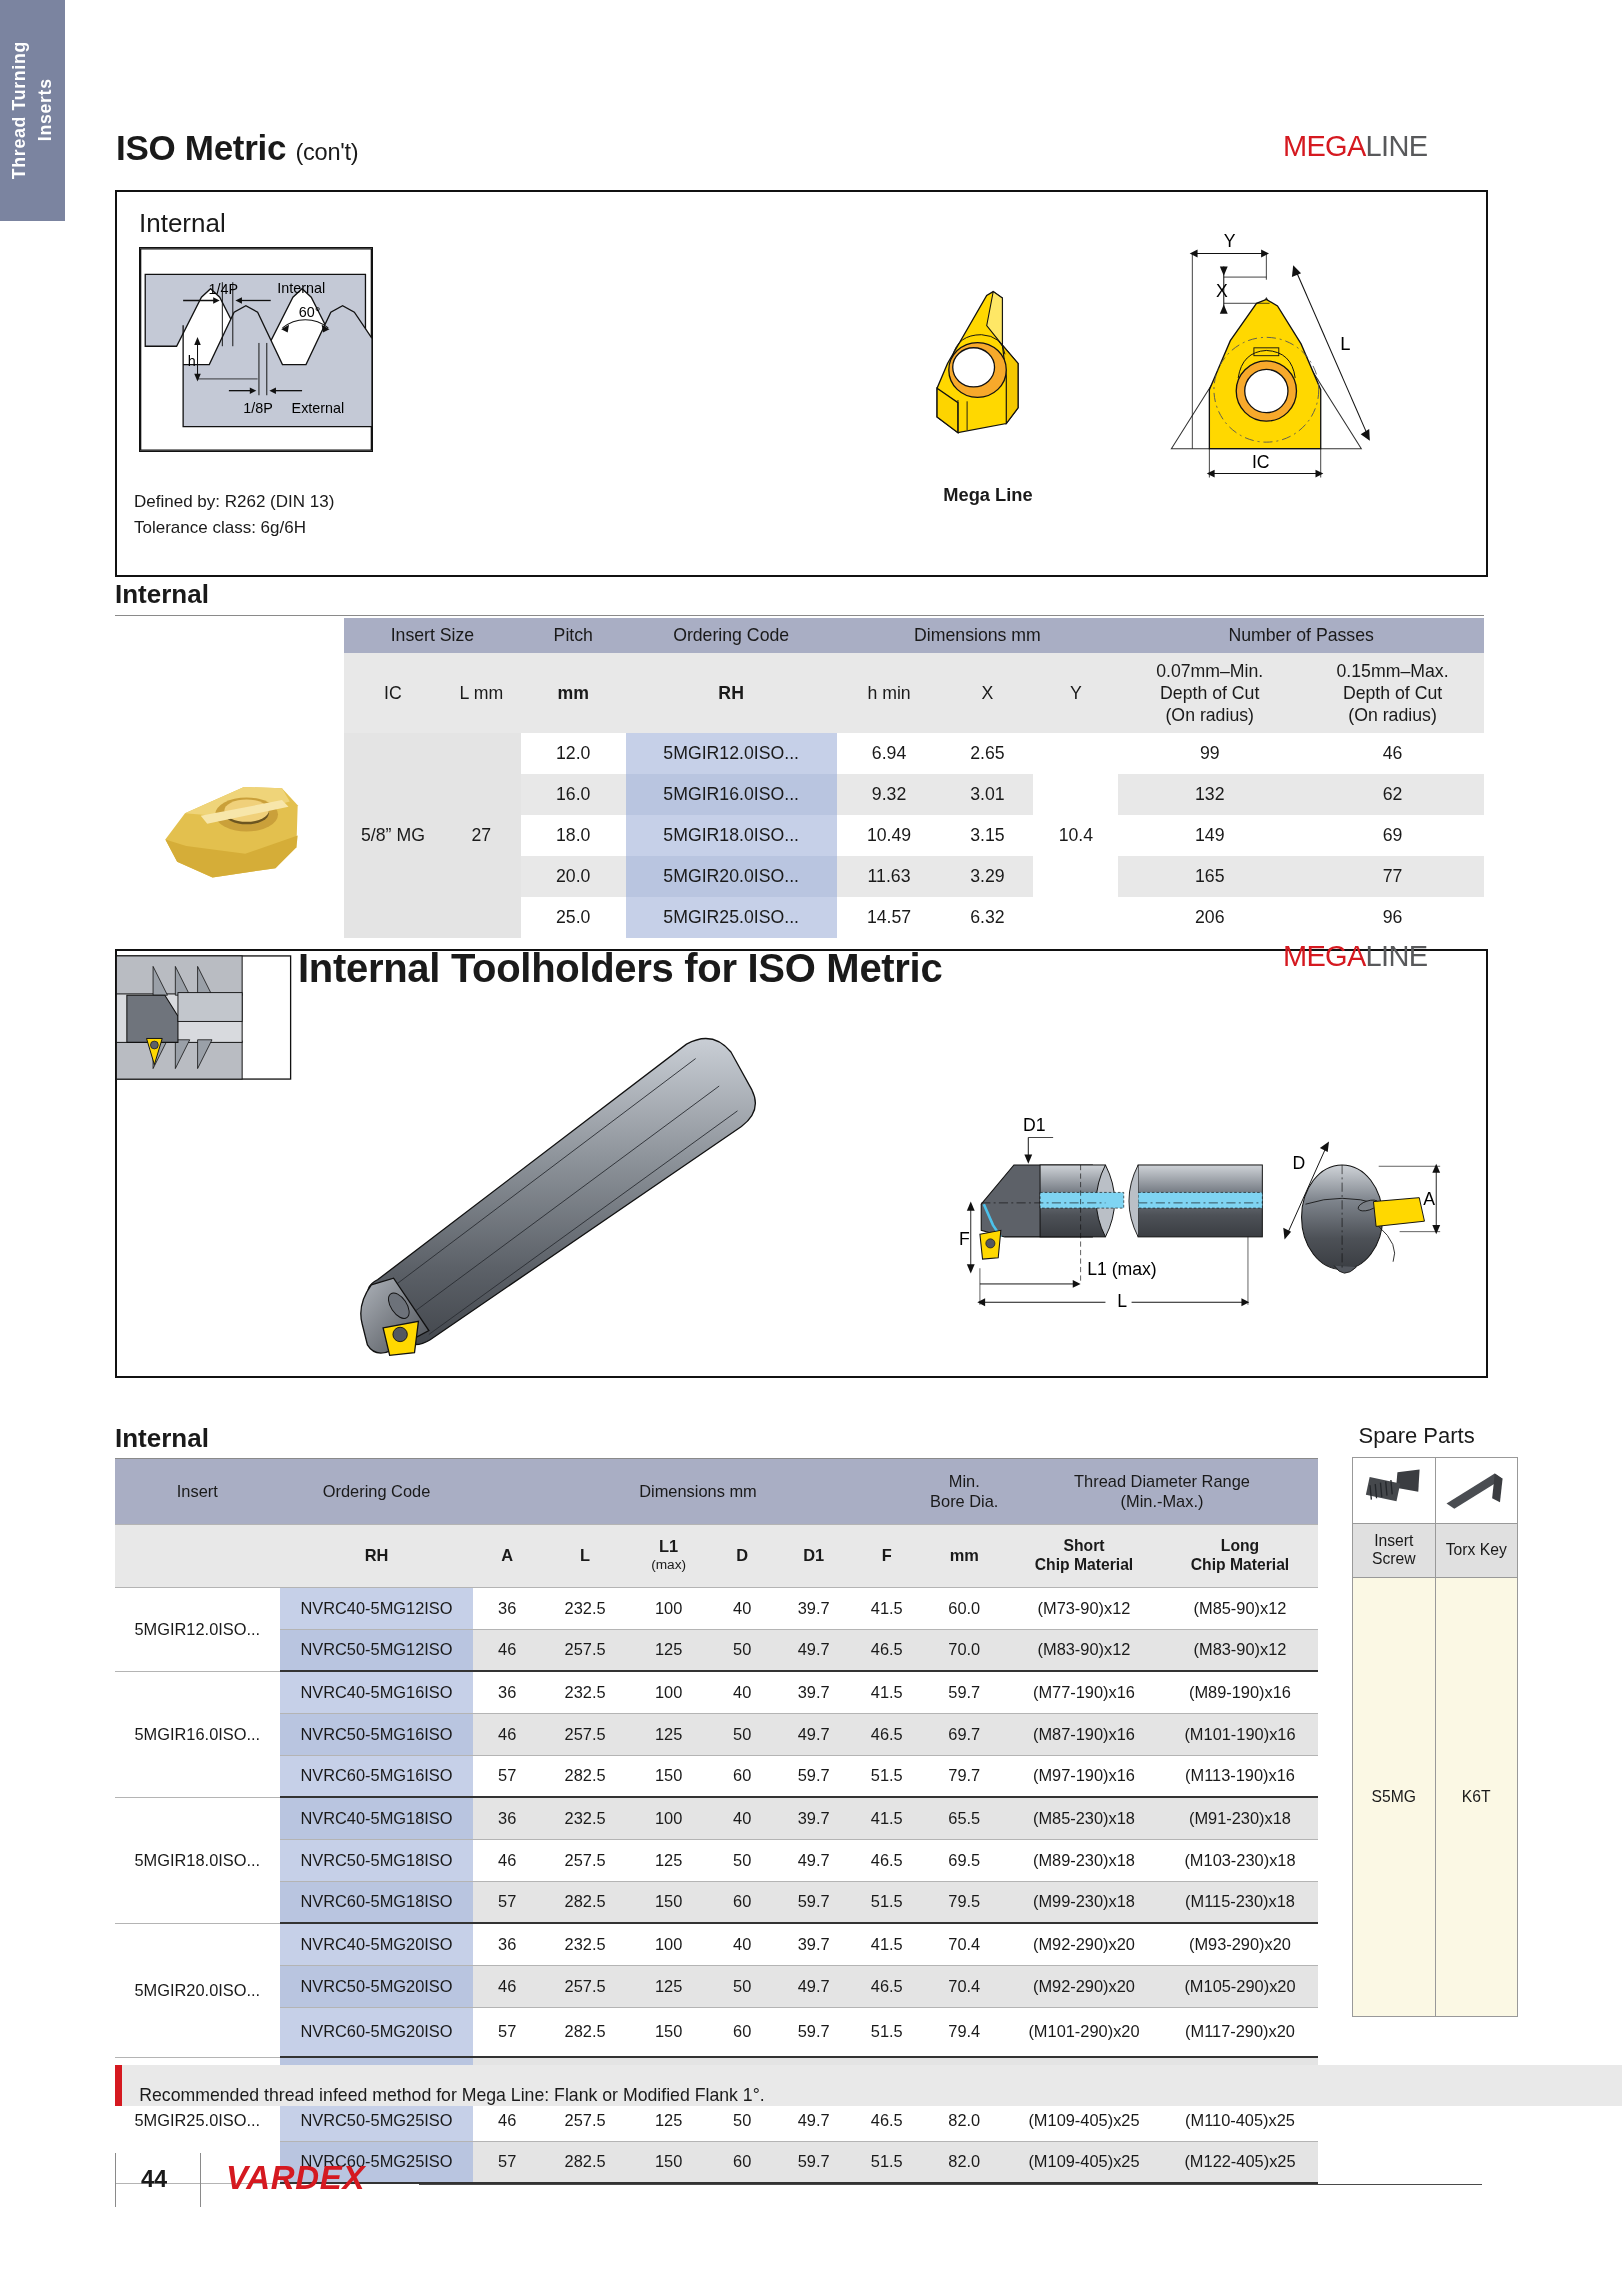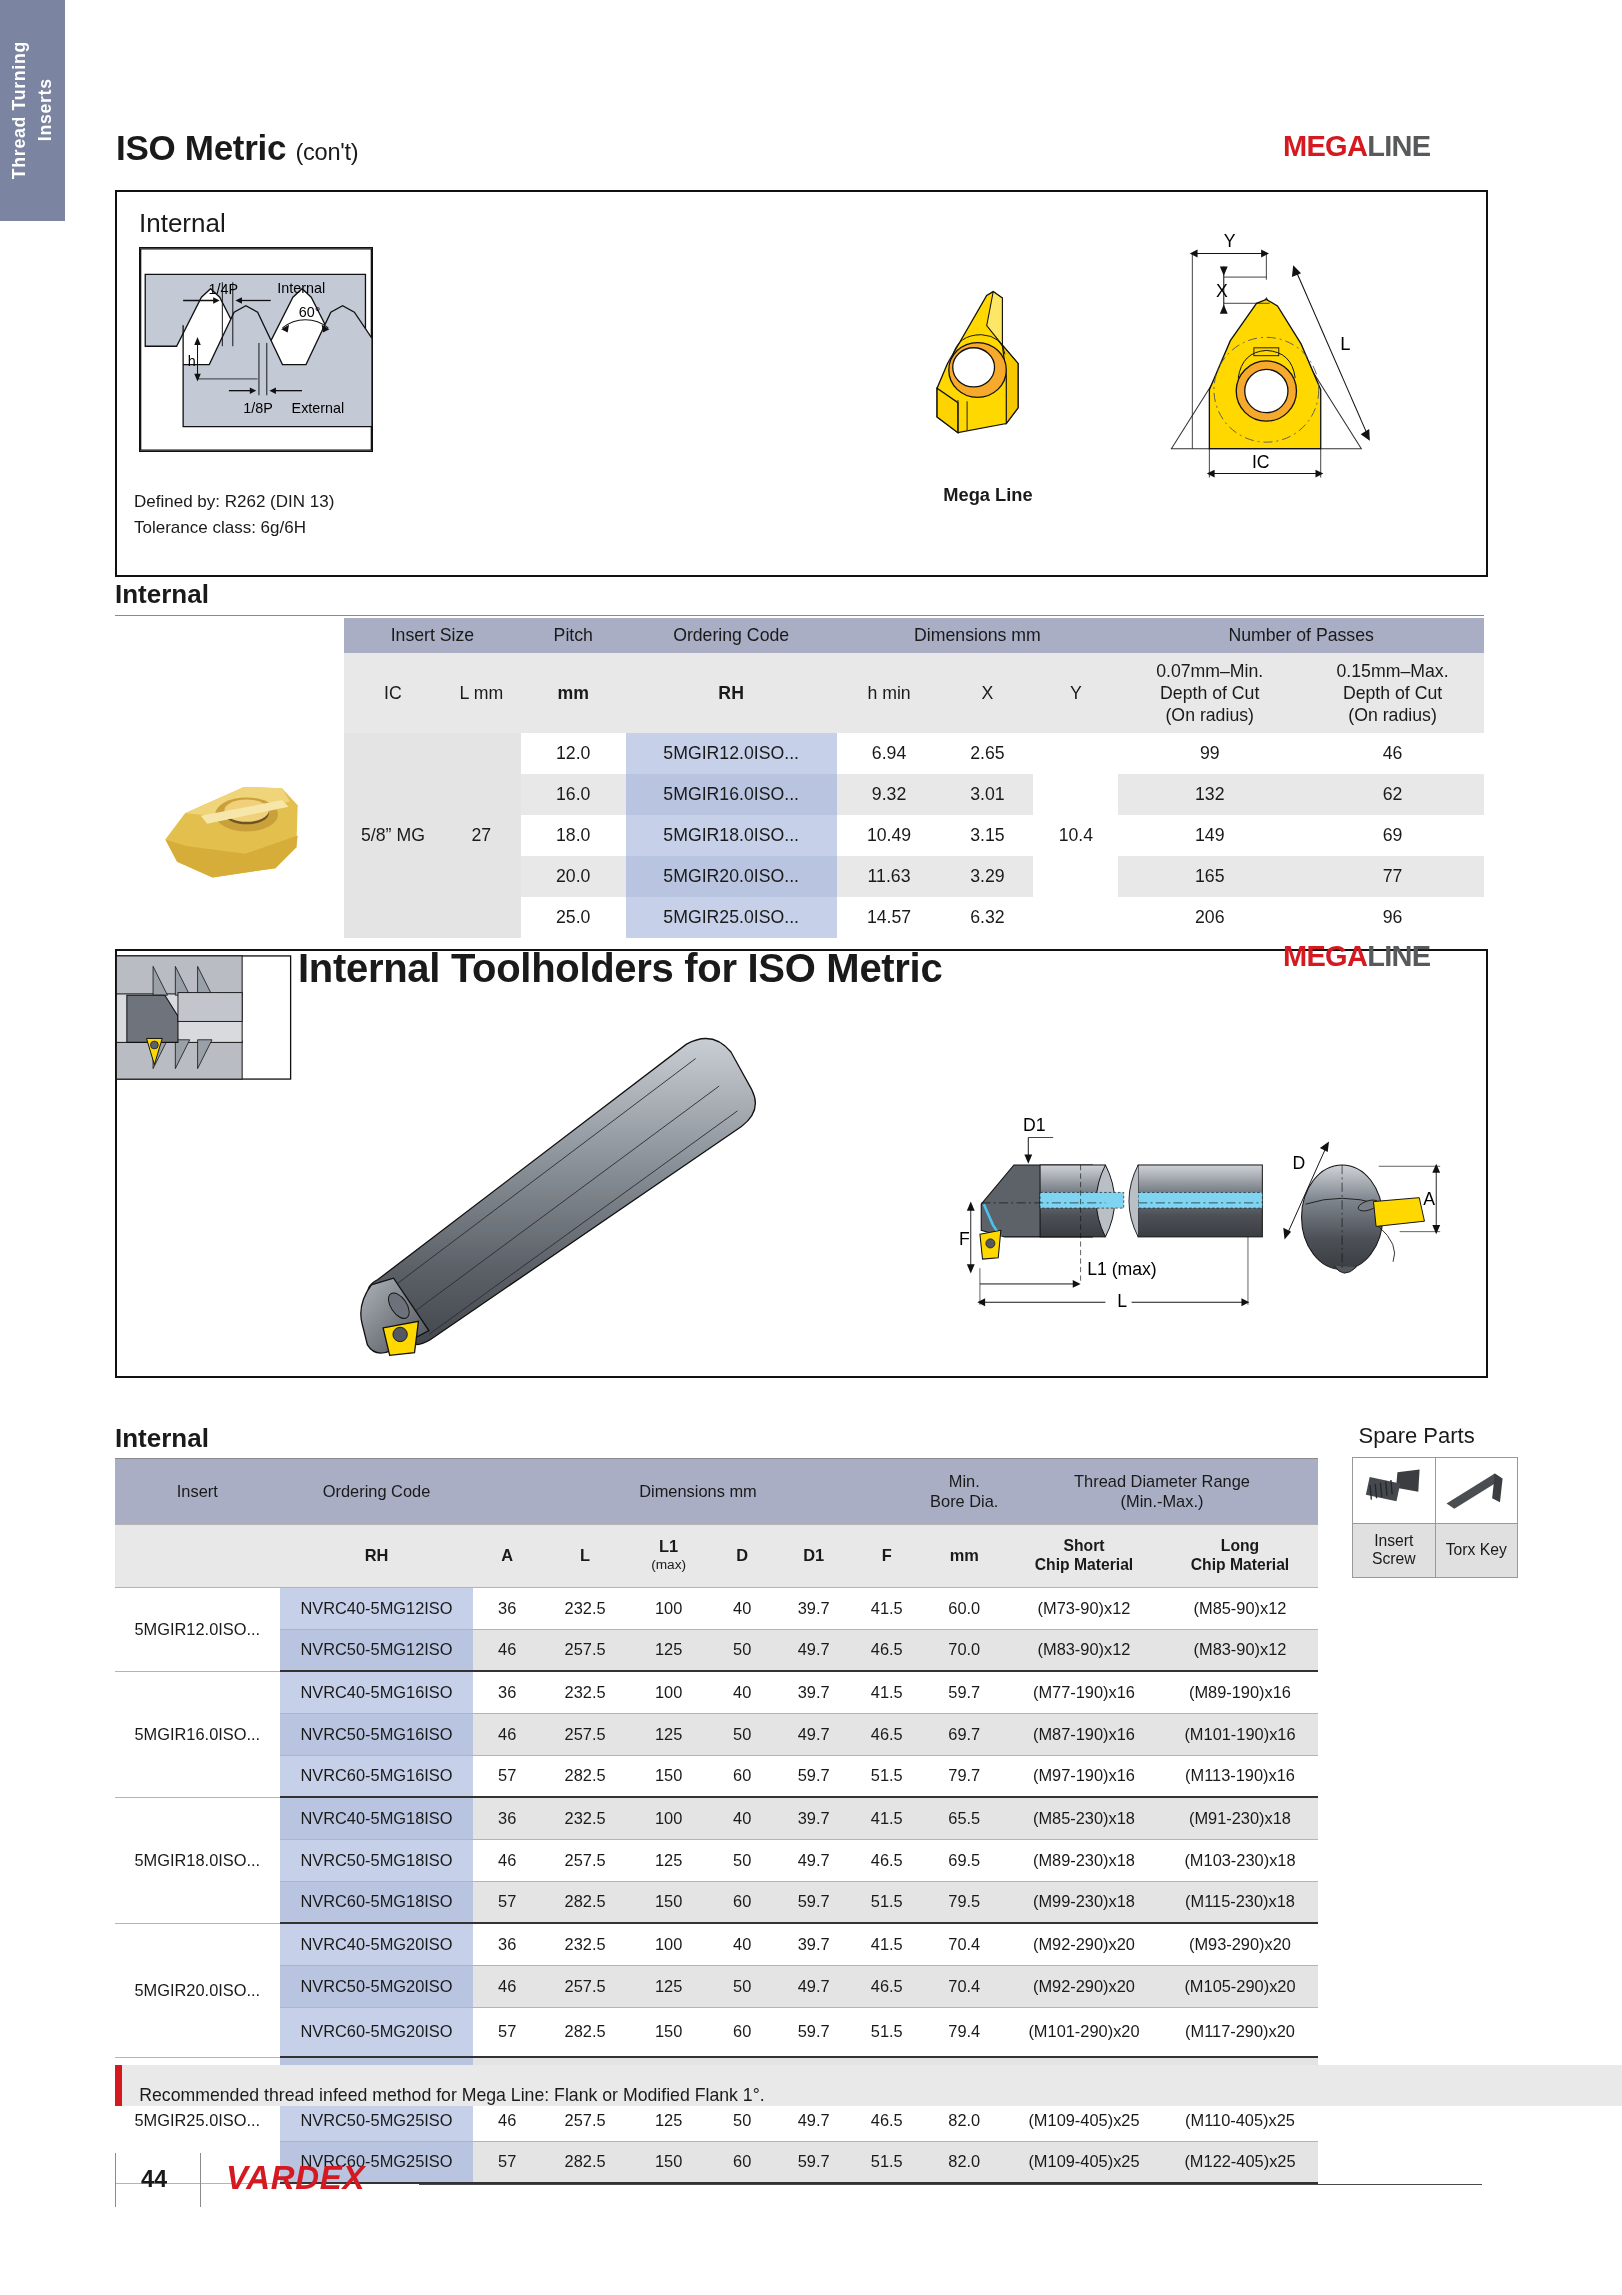--- a/index.html
+++ b/index.html
@@ -11,21 +11,21 @@
     background:#7b84a0;display:flex;align-items:center;justify-content:center;}
   .side-tab span{writing-mode:vertical-rl;transform:rotate(180deg);
     color:#fff;font-size:17.7px;font-weight:bold;letter-spacing:0.7px;
     text-align:center;line-height:1.45;}
 
   
   .page-title{position:absolute;left:116px;top:128px;font-size:35px;font-weight:bold;letter-spacing:-0.3px;}
   .page-title .cont{font-size:23.6px;font-weight:normal;}
 
   
-  .megaline{position:absolute;font-size:29px;font-weight:bold;letter-spacing:-0.7px;font-style:italic;}
+  .megaline{position:absolute;font-size:29px;font-weight:normal;letter-spacing:-0.7px;font-style:italic;}
   .megaline .m{color:#d51920;font-style:normal;}
   .megaline .l{color:#58595b;font-style:normal;}
   .ml1{left:1283px;top:130px;}
   .ml2{left:1283px;top:940px;}
 
   
   .box{position:absolute;border:2px solid #111;background:#fff;}
   .box1{left:115px;top:190px;width:1369px;height:383px;}
   .box2{left:115px;top:949px;width:1369px;height:425px;}
 
@@ -664,20 +664,24 @@
           <path d="M10 62 L84 16 L96 24 L22 70 Z" fill="#4a4d52"></path>
           <path d="M84 16 L96 24 L92 60 L80 54 Z" fill="#3b3d41"></path>
         </svg>
       </td>
     </tr>
     <tr>
       <td class="spare-lbl" style="white-space:pre-line">Insert
 Screw</td>
       <td class="spare-lbl">Torx Key</td>
     </tr>
+    <tr>
+      <td class="spare-val">S5MG</td>
+      <td class="spare-val">K6T</td>
+    </tr>
   </tbody>
     </table>
 </div>
 
 <div class="note">
   <div class="note-bar"></div>
   <div class="note-txt">Recommended thread infeed method for Mega Line: Flank or Modified Flank 1°.</div>
 </div>
 
 <div class="footer-rule"></div>

